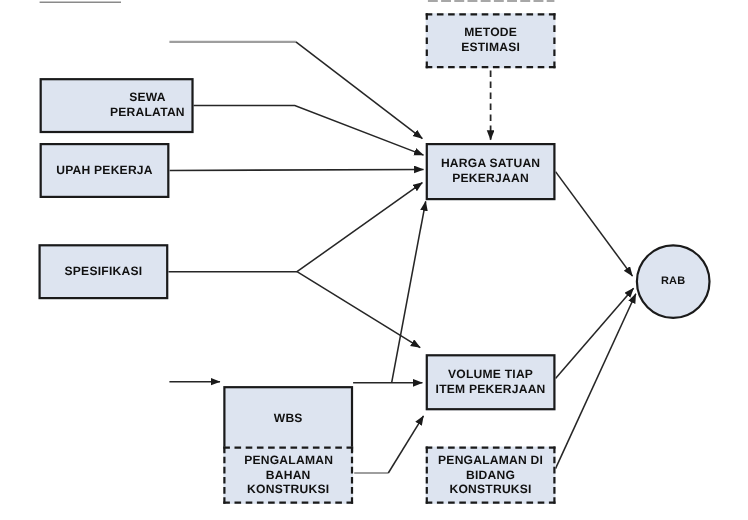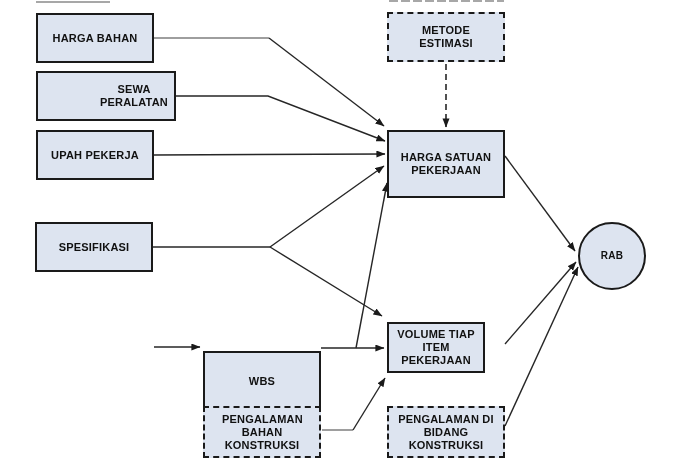--- a/index.html
+++ b/index.html
@@ -64,23 +64,20 @@
     <path d="M322,430 L353,430" stroke="#9e9e9e" stroke-width="2" fill="none"></path>
     <path d="M353,430 L385,378" stroke="#262626" stroke-width="1.4" fill="none" marker-end="url(#ah)"></path>
 
     <path d="M505,156 L575,251" stroke="#262626" stroke-width="1.4" fill="none" marker-end="url(#ah)"></path>
 
     <path d="M505,344 L576,262" stroke="#262626" stroke-width="1.4" fill="none" marker-end="url(#ah)"></path>
 
     <path d="M505,426 L578,267" stroke="#262626" stroke-width="1.4" fill="none" marker-end="url(#ah)"></path>
   </svg>
 
-  <div class="node" style="left:36px;top:13px;width:118px;height:50px;">
-    <span class="lbl">HARGA BAHAN</span>
-  </div>
 
   <div class="node" style="left:36px;top:71px;width:140px;height:50px;justify-content:flex-end;">
     <span class="lbl lw80">SEWA PERALATAN</span>
   </div>
 
   <div class="node" style="left:36px;top:130px;width:118px;height:50px;">
     <span class="lbl">UPAH PEKERJA</span>
   </div>
 
   <div class="node" style="left:35px;top:222px;width:118px;height:50px;">
@@ -93,25 +90,25 @@
   </div>
 
   <div class="node dashed" style="left:203px;top:406px;width:118px;height:52px;">
     <span class="lbl lw80">PENGALAMAN BAHAN KONSTRUKSI</span>
   </div>
 
   <div class="node dashed" style="left:387px;top:12px;width:118px;height:50px;">
     <span class="lbl lw70">METODE ESTIMASI</span>
   </div>
 
-  <div class="node" style="left:387px;top:130px;width:118px;height:68px;">
+  <div class="node" style="left:387px;top:130px;width:118px;height:52px;">
     <span class="lbl lw100">HARGA SATUAN PEKERJAAN</span>
   </div>
 
-  <div class="node" style="left:387px;top:322px;width:98px;height:51px;text-align:center;">
+  <div class="node" style="left:387px;top:322px;width:118px;height:51px;text-align:center;">
     <span class="lbl lw100">VOLUME TIAP ITEM PEKERJAAN</span>
   </div>
 
   <div class="node dashed" style="left:387px;top:406px;width:118px;height:52px;align-items:center;">
     <span class="lbl lw96">PENGALAMAN DI BIDANG KONSTRUKSI</span>
   </div>
 
   <div class="node circle" style="left:578px;top:222px;width:68px;height:68px;">
     <span class="lbl">RAB</span>
   </div>

